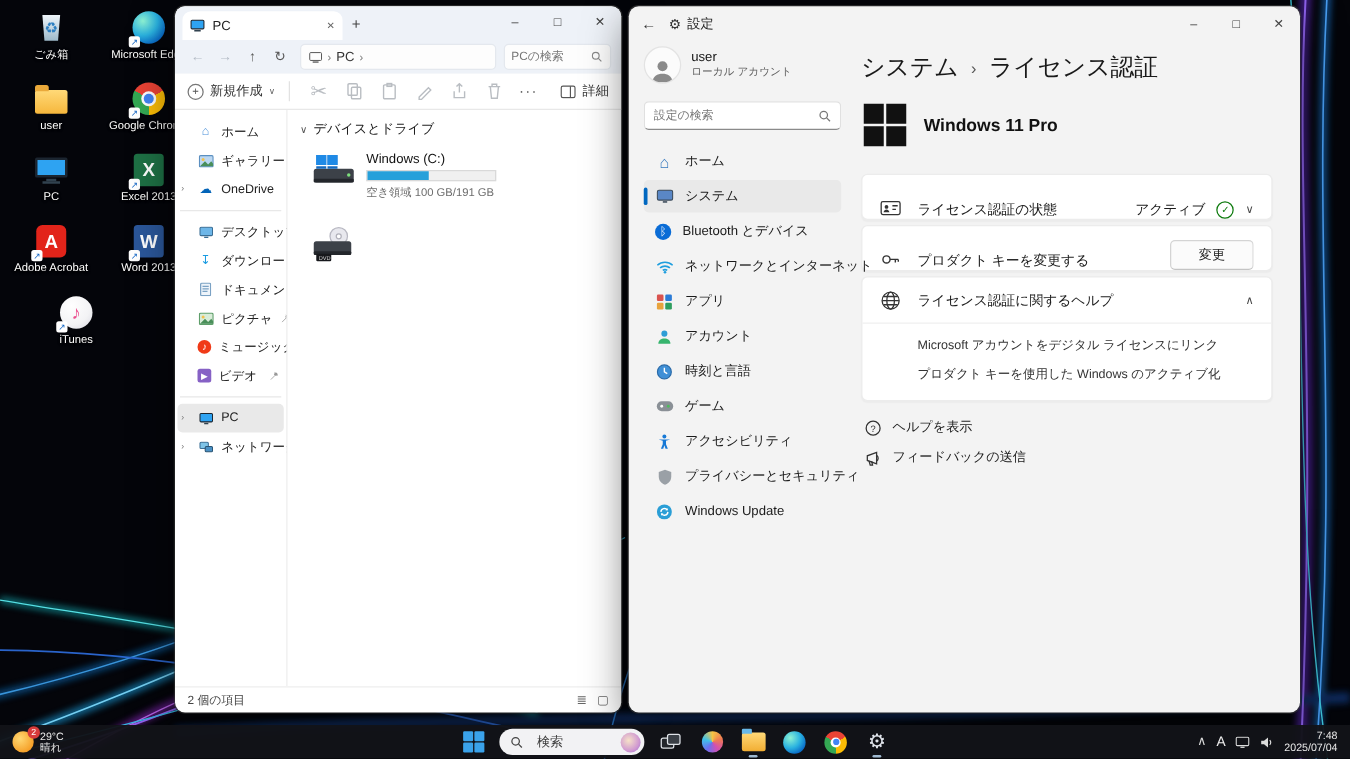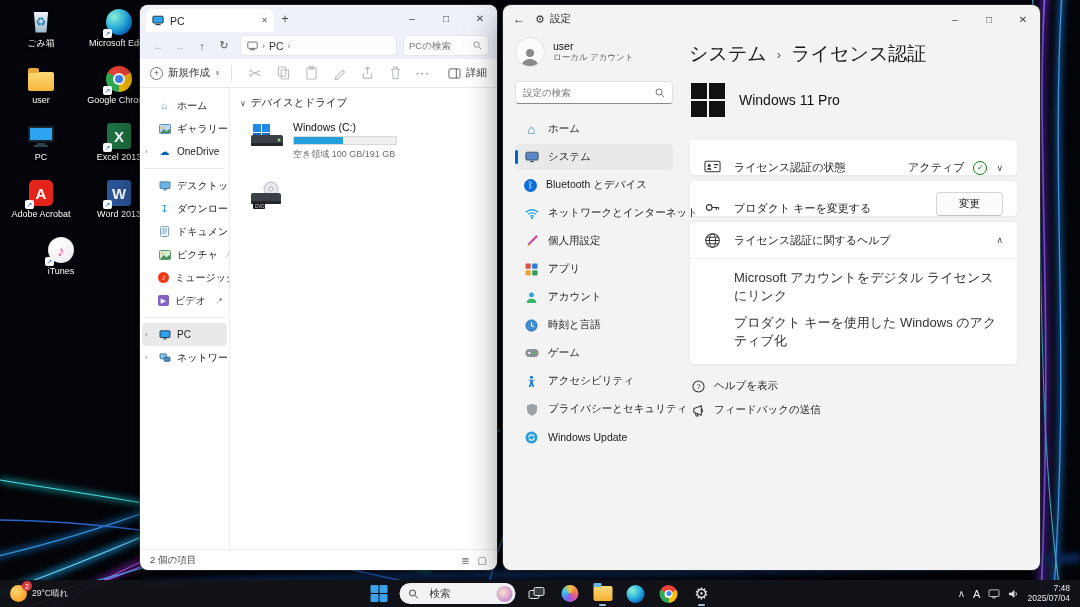--- a/index.html
+++ b/index.html
@@ -20,21 +20,21 @@
   .ico-chrome .in{width:12px;height:12px;border-radius:50%;background:#fff;display:flex;align-items:center;justify-content:center}
   .ico-chrome .in i{width:8px;height:8px;border-radius:50%;background:#4285f4;display:block}
   .ico-pc{width:28px;height:24px}
   .sq{width:24px;height:26px;border-radius:3px;color:#fff;font-weight:bold;font-size:15px;display:flex;align-items:center;justify-content:center}
   .ico-itunes{width:26px;height:26px;border-radius:50%;background:radial-gradient(circle at 35% 30%,#fff,#f3f3f5 60%,#d8d8e2);display:flex;align-items:center;justify-content:center;color:#ec4f8f;font-size:15px}
   
   .taskbar{position:absolute;left:0;right:0;bottom:0;height:27px;background:rgba(18,19,24,.96);display:flex;align-items:center;z-index:50}
   .tb-weather{display:flex;align-items:center;gap:5px;padding:0 10px;height:100%;cursor:pointer}
   .tb-sun{width:17px;height:17px;border-radius:50%;background:radial-gradient(circle at 35% 35%,#ffd873,#f6a22b 70%,#e07f12);position:relative}
   .tb-badge{position:absolute;top:-4px;right:-5px;min-width:10px;height:10px;border-radius:5px;background:#d83b3b;color:#fff;font-size:7px;display:flex;align-items:center;justify-content:center;padding:0 2px}
-  .tb-wtxt{display:flex;flex-direction:row;line-height:1.05}
+  .tb-wtxt{display:flex;flex-direction:column;line-height:1.05}
   .tb-wtxt span{font-size:8.5px;color:#e8e8e8}
   .tb-center{position:absolute;left:50%;transform:translateX(-50%);display:flex;align-items:center;gap:9px;height:100%}
   .tb-ic{width:24px;height:24px;display:flex;align-items:center;justify-content:center;border-radius:4px;position:relative;cursor:pointer}
   .tb-ic .dot{position:absolute;bottom:0;left:50%;transform:translateX(-50%);width:7px;height:2px;border-radius:2px;background:#9fb9d0}
   .start{width:17px;height:17px;display:grid;grid-template-columns:8px 8px;grid-auto-rows:8px;gap:1px}
   .start i{background:#3aa2ea;border-radius:1px;display:block}
   .tb-search{height:21px;background:#f2f2f4;border-radius:11px;display:flex;align-items:center;gap:11px;padding:0 3px 0 9px;width:116px;cursor:pointer}
   .tb-search .txt{font-size:10.5px;color:#3a3a3a;flex:1}
   .tb-search .img{width:16px;height:16px;border-radius:50%;background:radial-gradient(circle at 40% 40%,#f6e2c8,#d19ad1 60%,#9a6ad1)}
   .taskview{width:16px;height:13px;position:relative}
@@ -118,37 +118,37 @@
   .snav.sel{background:#e9e9e9}
   .snav.sel::before{content:"";position:absolute;left:0;top:6px;bottom:6px;width:3px;border-radius:2px;background:#0067c0}
   .si{width:15px;height:15px;flex:none;display:flex;align-items:center;justify-content:center}
   .se-main{flex:1;padding:8px 22px 0 6px;overflow:hidden}
   .bc{display:flex;align-items:center;gap:10px;font-size:19px;color:#191919;margin-bottom:16px}
   .bc .cur{font-weight:normal}
   .bc .sep{font-size:13px;color:#555}
   .winblock{display:flex;align-items:center;gap:14px;margin:6px 0 22px 2px}
   .winlogo{width:34px;height:34px;display:grid;grid-template-columns:16px 16px;grid-auto-rows:16px;gap:2px}
   .winlogo i{background:#111;display:block}
-  .edition{font-size:14px;font-weight:normal;color:#111}
+  .edition{font-size:14px;font-weight:bold;color:#111}
   .card{background:#fff;border:1px solid #ececec;border-radius:5px;display:flex;align-items:flex-end;padding:0 14px;height:37px;margin-bottom:4px;box-shadow:0 1px 1px rgba(0,0,0,.03)}
   .card .ci{width:17px;height:17px;margin-right:13px;flex:none}
   .card .lab{font-size:11px;color:#1b1b1b}
   .card .right{margin-left:auto;display:flex;align-items:center;gap:9px}
   .status-t{font-size:11px;color:#1b1b1b}
   .okring{width:14px;height:14px;border-radius:50%;border:1.2px solid #0f7b0f;color:#0f7b0f;font-size:8px;display:flex;align-items:center;justify-content:center}
   .chev-b{font-size:9px;color:#444;cursor:pointer}
   .btn{background:#fbfbfb;border:1px solid #d4d4d4;border-bottom-color:#c4c4c4;border-radius:4px;font-size:10.5px;color:#1b1b1b;padding:4px 22px;cursor:pointer}
   .sect{font-size:11.5px;font-weight:bold;color:#1b1b1b;margin:16px 0 8px 2px}
   .helpcard{background:#fff;border:1px solid #ececec;border-radius:5px;margin-bottom:14px;box-shadow:0 1px 1px rgba(0,0,0,.03)}
   .helpcard .hrow{display:flex;align-items:center;padding:0 14px;height:37px;border-bottom:1px solid #f0f0f0;cursor:pointer}
   .helpcard .hrow .ci{width:17px;height:17px;margin-right:13px}
   .helpcard .hrow .lab{font-size:11px;color:#1b1b1b}
   .helpcard .hrow .chev-b{margin-left:auto}
   .hlinks{padding:10px 14px 14px 44px;display:flex;flex-direction:column;gap:9px}
-  .hlinks a{font-size:13px;color:#333;text-decoration:none;cursor:pointer}
+  .hlinks a{font-size:10px;color:#333;text-decoration:none;cursor:pointer}
   .flink{display:flex;align-items:center;gap:9px;margin:0 0 10px 2px;font-size:10.5px;color:#1b1b1b;cursor:pointer}
   .flink .fi{width:14px;height:14px;display:flex;align-items:center;justify-content:center}
   svg{display:block}
 </style>
 </head>
 <body>
 
 <div class="screen">
 
   <svg class="wall" viewBox="0 0 1080 607" preserveAspectRatio="none">
@@ -543,29 +543,20 @@
               <svg width="14" height="11" viewBox="0 0 16 12">
                 <path d="M1 4.5C5 .8 11 .8 15 4.5M3.5 7C6 4.7 10 4.7 12.5 7M6 9.3c1.2-1 2.8-1 4 0" fill="none" stroke="#1e9ede" stroke-width="1.5"></path>
                 <circle cx="8" cy="11" r="1.2" fill="#1e9ede"></circle>
               </svg>
             </span>
             <span>ネットワークとインターネット</span>
           </div>
         <div class="snav">
             <span class="si">
               <svg width="13" height="13" viewBox="0 0 13 13">
-                <path d="M11.5 1.5L4 9" stroke="#c94f9e" stroke-width="2.4" stroke-linecap="round"></path>
-                <path d="M4 9l-2.2 2.8L5 10.5z" fill="#e8b44a"></path>
-              </svg>
-            </span>
-            <span>個人用設定</span>
-          </div>
-        <div class="snav">
-            <span class="si">
-              <svg width="13" height="13" viewBox="0 0 13 13">
                 <rect x="0.5" y="0.5" width="5.3" height="5.3" rx="1" fill="#d9534f"></rect>
                 <rect x="7.2" y="0.5" width="5.3" height="5.3" rx="1" fill="#2b7bd6"></rect>
                 <rect x="0.5" y="7.2" width="5.3" height="5.3" rx="1" fill="#e8a33d"></rect>
                 <rect x="7.2" y="7.2" width="5.3" height="5.3" rx="1" fill="#2f9e5f"></rect>
               </svg>
             </span>
             <span>アプリ</span>
           </div>
         <div class="snav">
             <span class="si">

